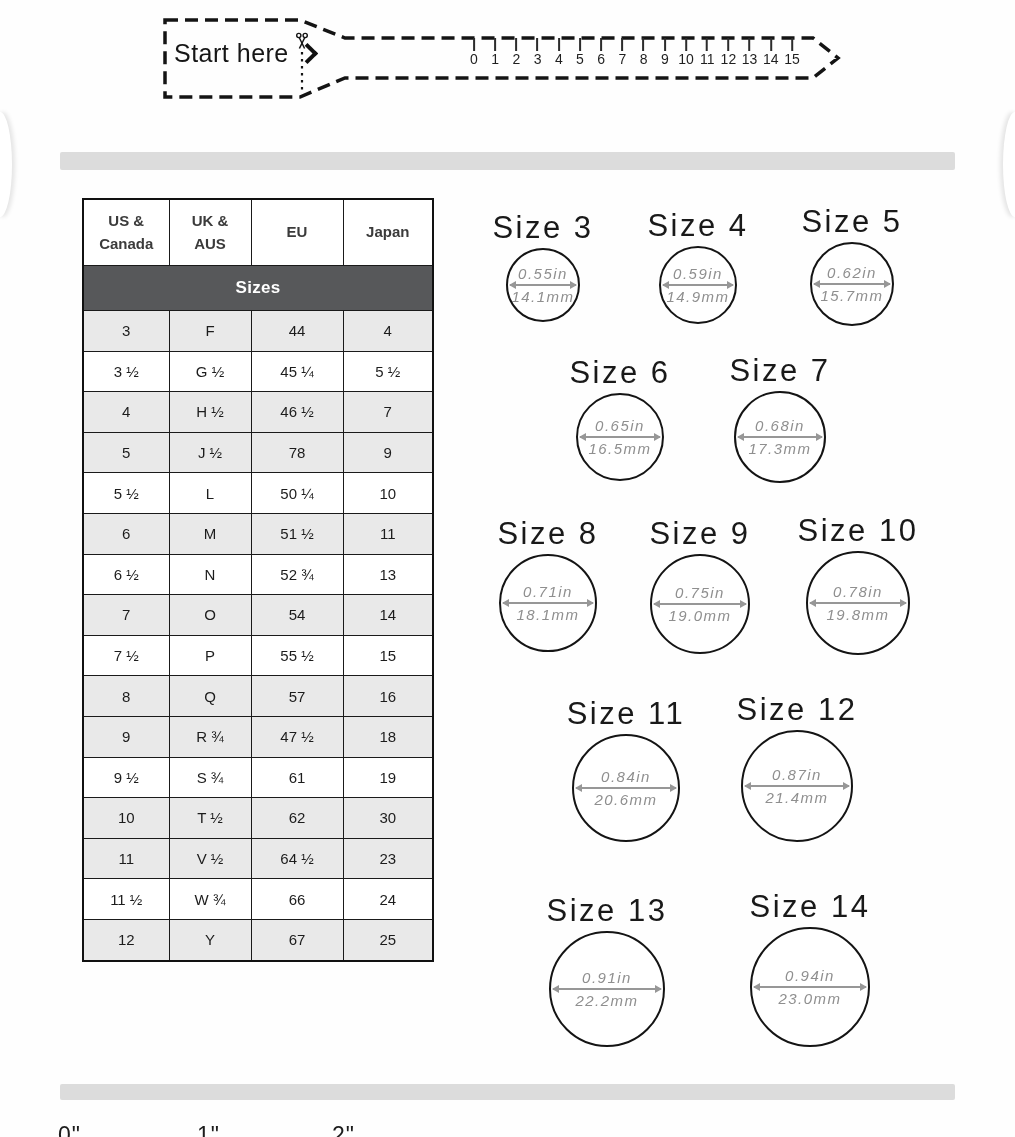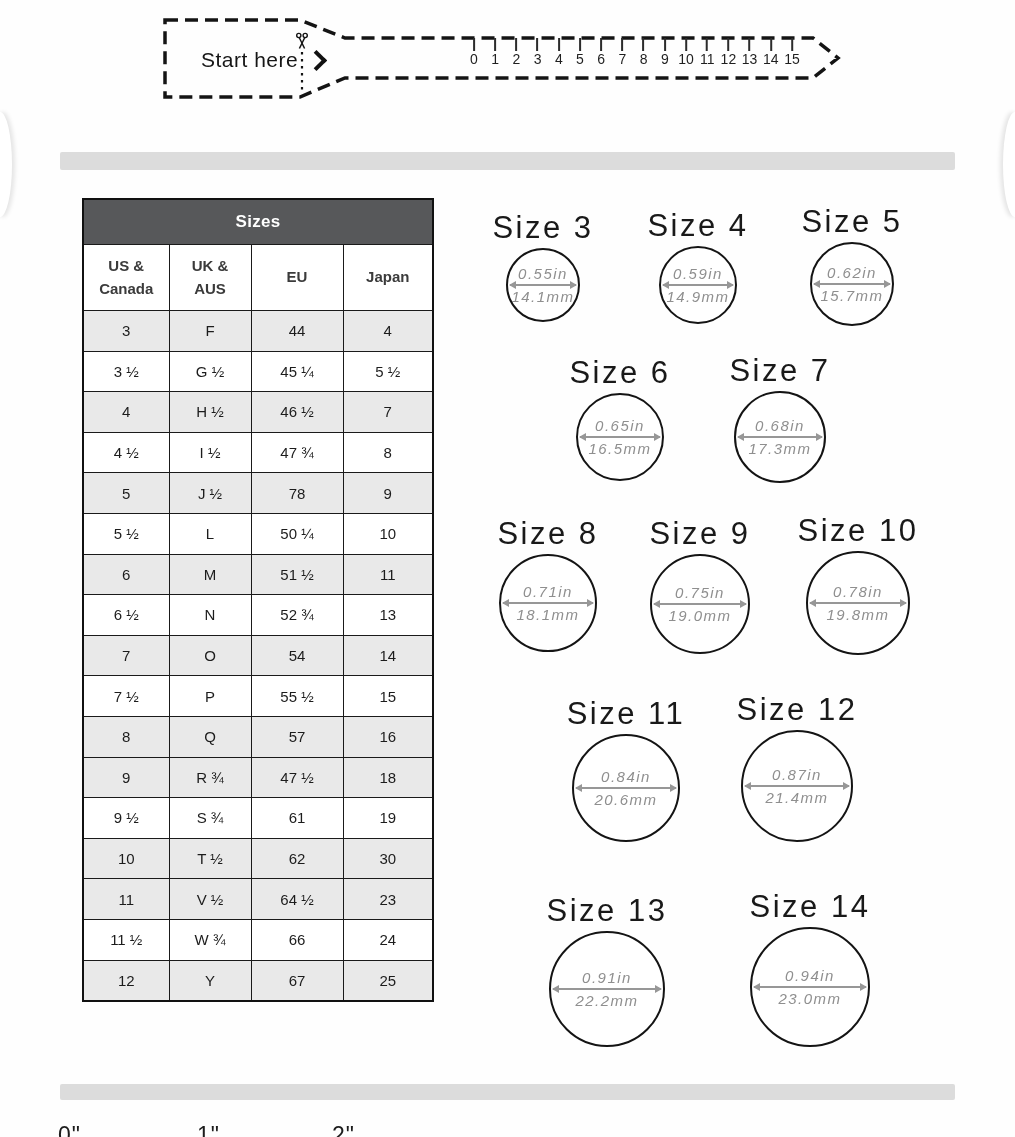--- a/index.html
+++ b/index.html
@@ -3,22 +3,22 @@
 <meta charset="utf-8">
 <style>
   html,body{margin:0;padding:0;background:#fff;}
   .page{
     position:relative;width:1015px;height:1137px;overflow:hidden;background:#fefefe;
     font-family:"Liberation Sans",sans-serif;color:#1c1c1c;
   }
   
   .strip-svg{position:absolute;left:150px;top:12px;}
   .start-here{
-    position:absolute;left:174px;top:47px;height:26px;display:flex;align-items:center;gap:11px;
-    font-size:21px;letter-spacing:.5px;color:#161616;margin-left:27px;
+    position:absolute;left:174px;top:40px;height:26px;display:flex;align-items:center;gap:11px;
+    font-size:25px;letter-spacing:.5px;color:#161616;
   }
   .chev{
     width:11px;height:11px;border-top:4px solid #111;border-right:4px solid #111;
     transform:rotate(45deg);margin-top:1px;
   }
   .tick{position:absolute;transform:translateX(-50%);display:flex;flex-direction:column;align-items:center;}
   .tick-line{width:2px;height:13px;background:#2b2b2b;}
   .tick-label{font-size:14px;color:#1f1f1f;margin-top:1px;line-height:1;}
   
   .bar{position:absolute;background:#dcdcdc;border-radius:2px;}
@@ -161,56 +161,50 @@
   <div class="curl curl-right"></div>
 
   <table class="sizes">
     <colgroup>
       <col style="width:86px">
         <col style="width:82px">
         <col style="width:92px">
         <col style="width:90px">
     </colgroup>
     <thead>
-      <tr>
-        <th class="t-title" colspan="4">Sizes</th>
-      </tr>
       <tr id="col-header-row">
           <th class="t-col">US &amp;
 Canada</th>
           <th class="t-col">UK &amp;
 AUS</th>
           <th class="t-col">EU</th>
           <th class="t-col">Japan</th>
         </tr>
+      <tr>
+        <th class="t-title" colspan="4">Sizes</th>
+      </tr>
     </thead>
     <tbody id="table-body">
         <tr class="alt">
           <td class="t-cell">3</td>
           <td class="t-cell">F</td>
           <td class="t-cell">44</td>
           <td class="t-cell">4</td>
         </tr>
         <tr class="">
           <td class="t-cell">3 ½</td>
           <td class="t-cell">G ½</td>
           <td class="t-cell">45 ¼</td>
           <td class="t-cell">5 ½</td>
         </tr>
         <tr class="alt">
           <td class="t-cell">4</td>
           <td class="t-cell">H ½</td>
           <td class="t-cell">46 ½</td>
           <td class="t-cell">7</td>
-        </tr>
-        <tr class="">
-          <td class="t-cell">4 ½</td>
-          <td class="t-cell">I ½</td>
-          <td class="t-cell">47 ¾</td>
-          <td class="t-cell">8</td>
         </tr>
         <tr class="alt">
           <td class="t-cell">5</td>
           <td class="t-cell">J ½</td>
           <td class="t-cell">78</td>
           <td class="t-cell">9</td>
         </tr>
         <tr class="">
           <td class="t-cell">5 ½</td>
           <td class="t-cell">L</td>

